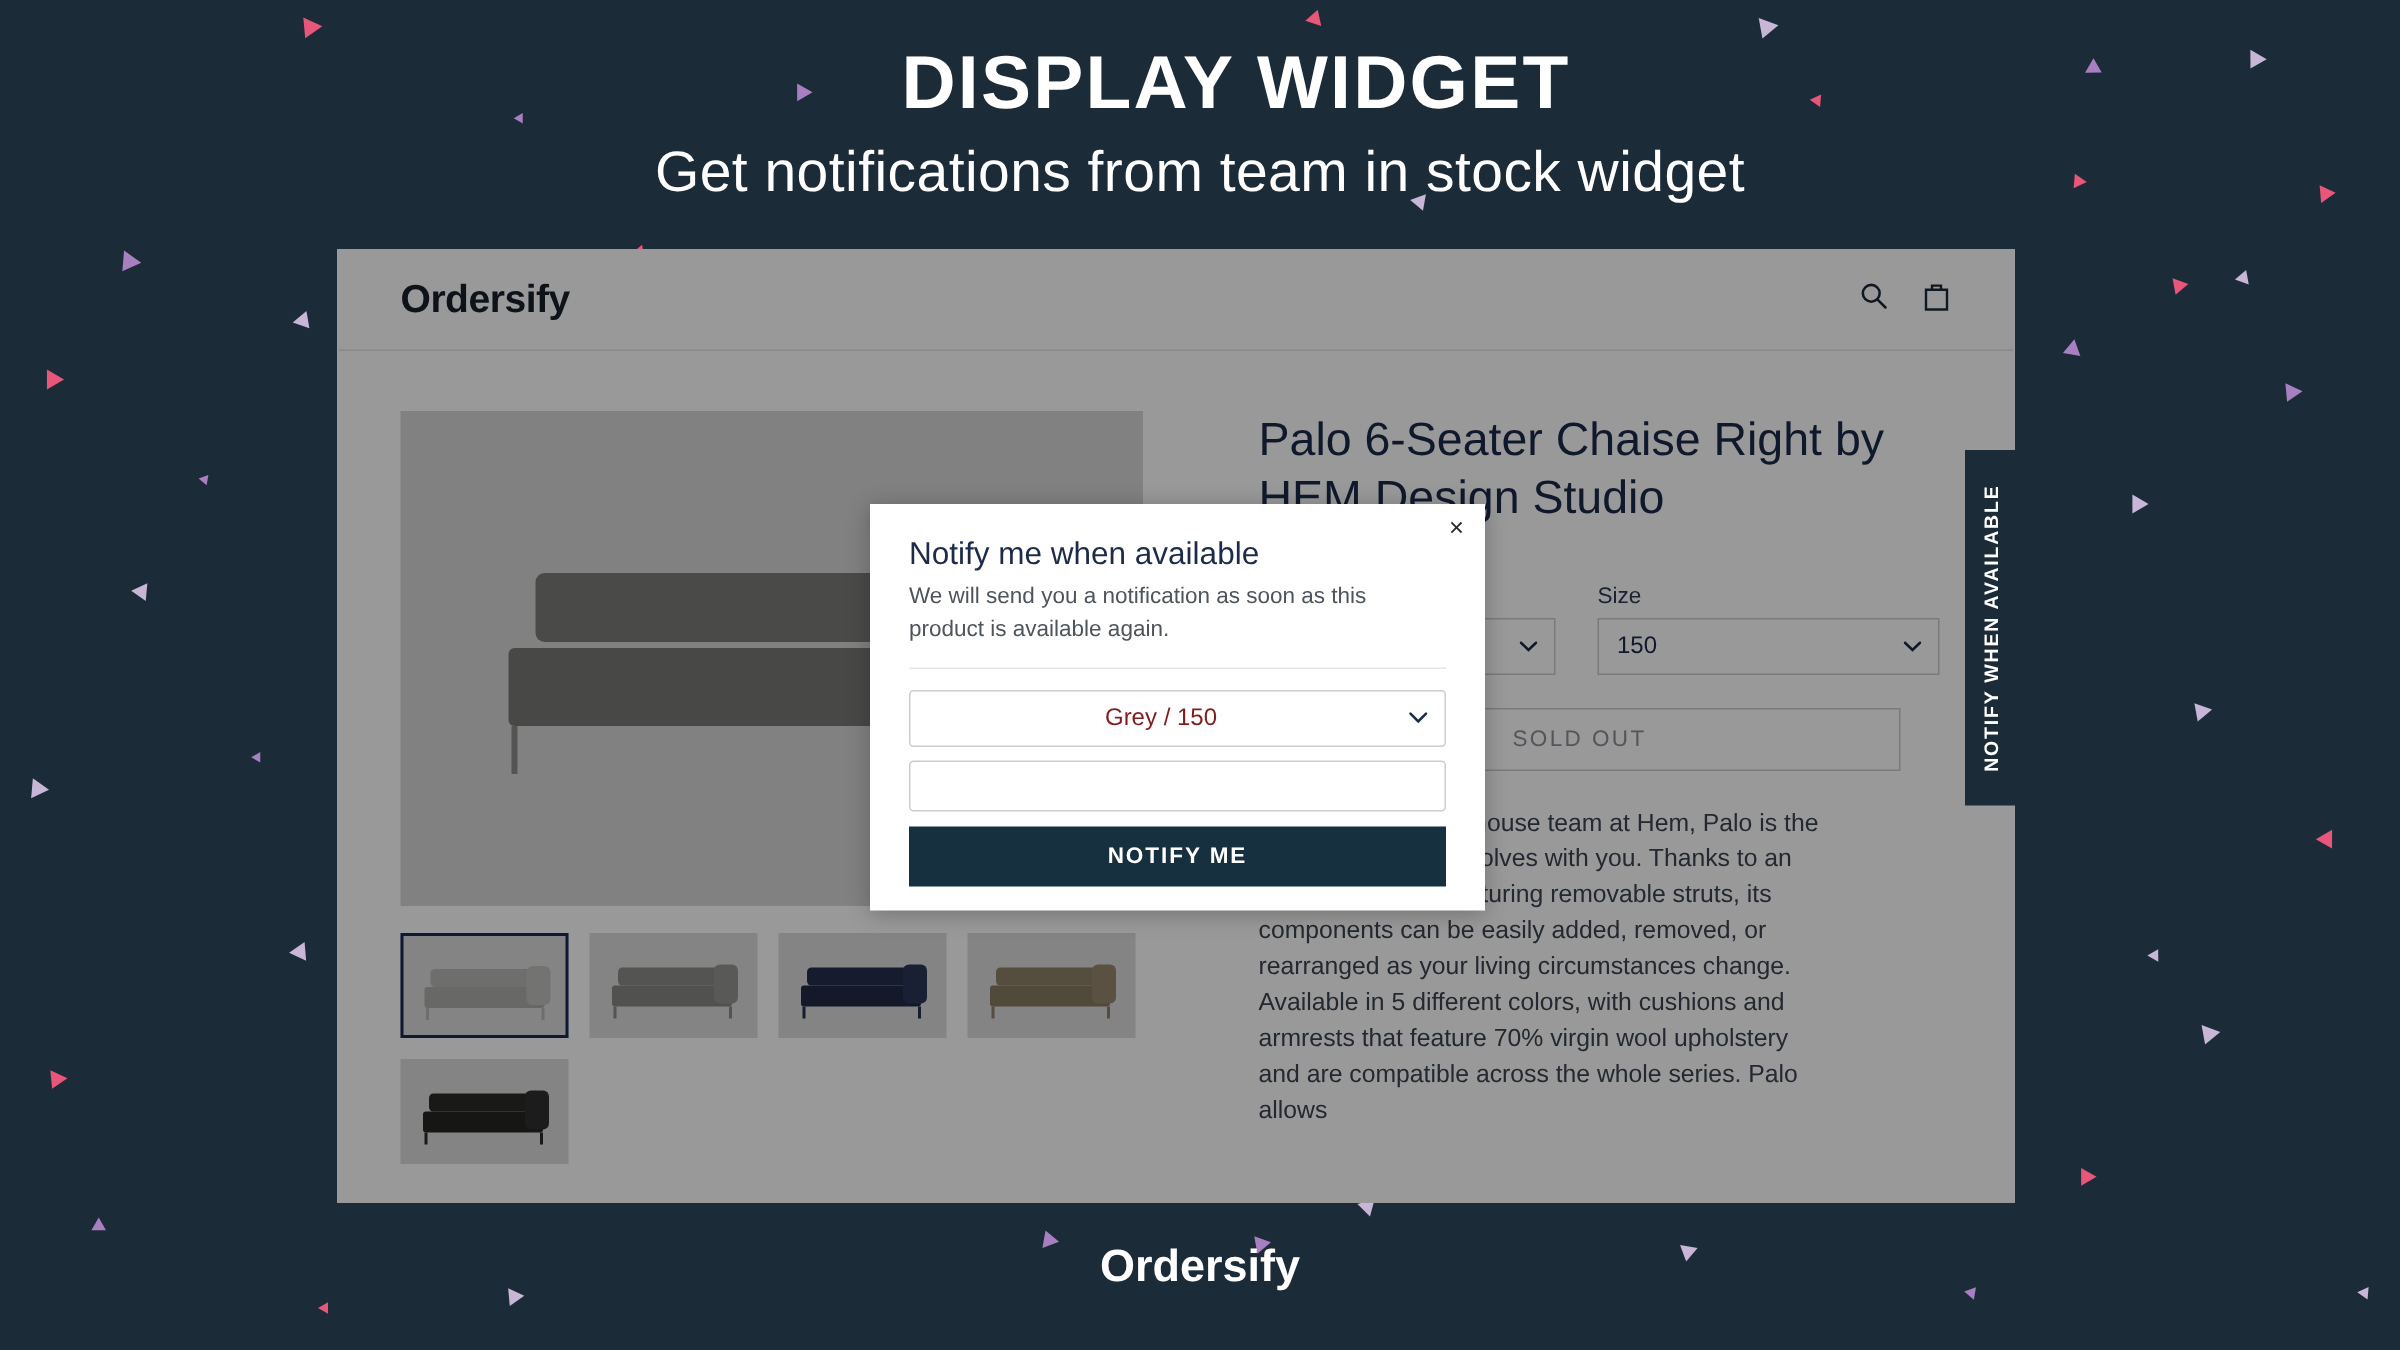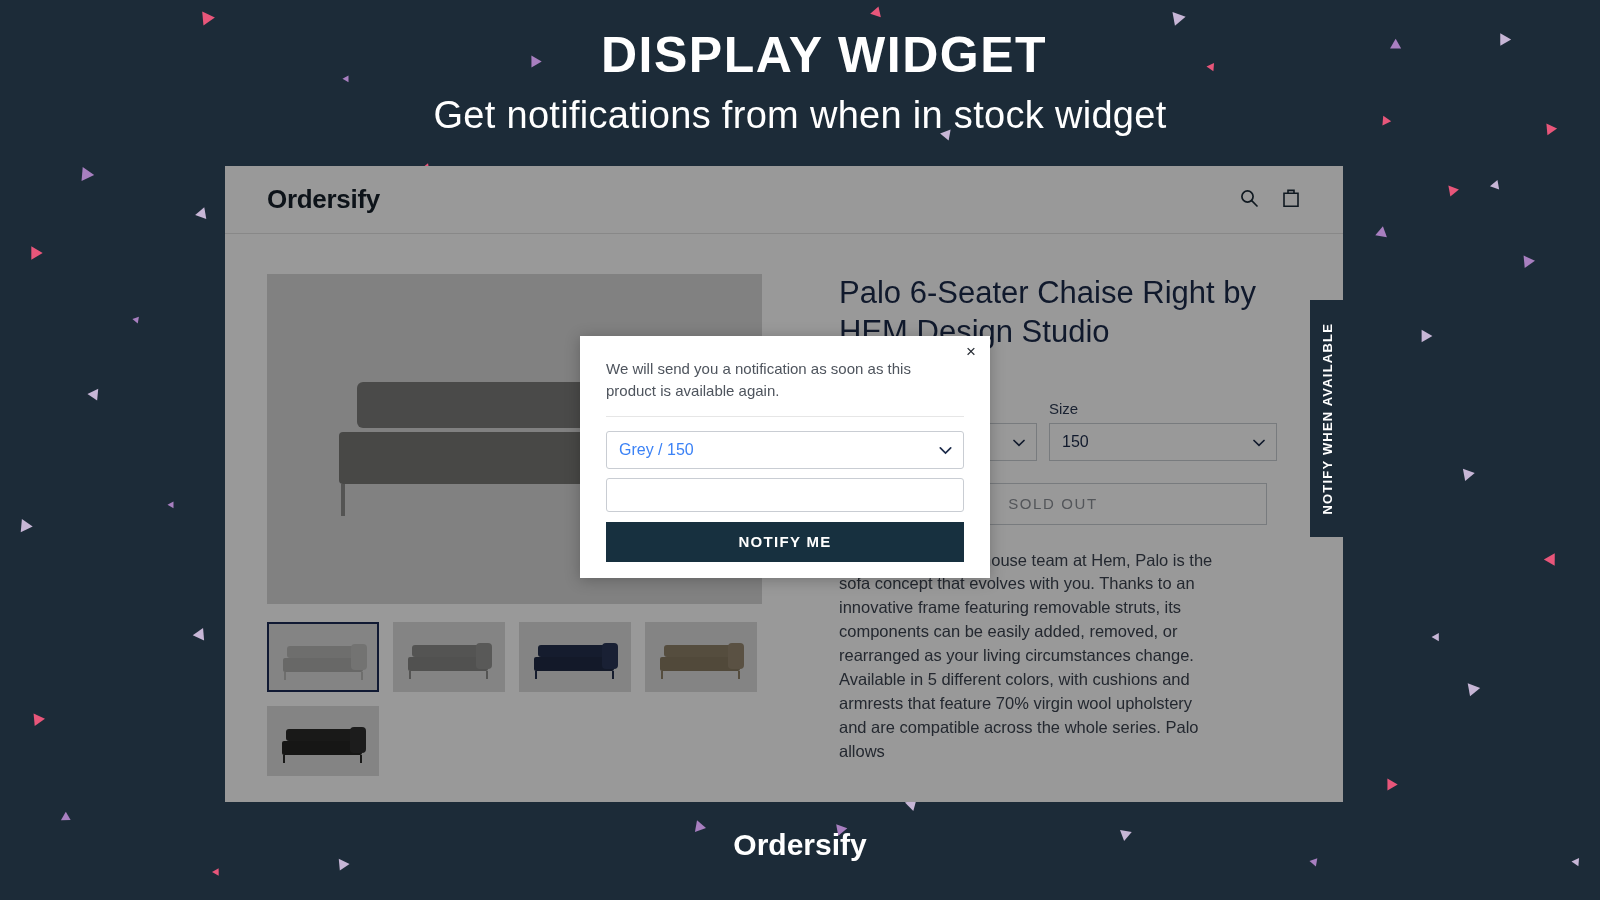--- a/index.html
+++ b/index.html
@@ -164,22 +164,22 @@
     min-width: 0;
   }
   #product-title {
     font-size: 31px;
     line-height: 1.25;
     color: #1c2b4a;
     font-weight: 400;
   }
   #variant-row {
     display: flex;
-    gap: 12px;
-    margin-top: 48px;
+    gap: 28px;
+    margin-top: 37px;
   }
   .variant-group { display: flex; flex-direction: column; }
   .variant-label {
     font-size: 15px;
     color: #2d3b54;
     margin-bottom: 6px;
   }
   .variant-select {
     height: 38px;
     border: 1px solid #c9cdd3;
@@ -277,27 +277,28 @@
     padding-bottom: 14px;
     border-bottom: 1px solid #e6e6e6;
   }
   #modal-variant-wrap { position: relative; margin-top: 14px; }
   #modal-variant-select {
     width: 100%;
     height: 38px;
     border: 1px solid #c9cdd3;
     border-radius: 3px;
     font-size: 16px;
-    color: #3b82f6;
+    color: #7f1d1d;
     padding: 0 34px 0 12px;
     background: #ffffff;
     appearance: none;
     -webkit-appearance: none;
     font-family: "Liberation Sans", sans-serif;
     cursor: pointer;
+    text-align: center;
   }
   #modal-email-input {
     margin-top: 9px;
     width: 100%;
     height: 34px;
     border: 1px solid #c9cdd3;
     border-radius: 3px;
     padding: 0 10px;
     font-size: 15px;
     font-family: "Liberation Sans", sans-serif;
@@ -365,21 +366,21 @@
     <div class="confetti" style="left: 833px; top: 825px; border-bottom-color: rgb(168, 127, 192); transform: rotate(200deg) scale(0.85);"></div>
     <div class="confetti" style="left: 694px; top: 821px; border-bottom-color: rgb(168, 127, 192); transform: rotate(100deg) scale(0.85);"></div>
     <div class="confetti" style="left: 580px; top: 680px; border-bottom-color: rgb(168, 127, 192); transform: rotate(30deg) scale(0.5);"></div>
     <div class="confetti" style="left: 335px; top: 860px; border-bottom-color: rgb(199, 182, 214); transform: rotate(205deg) scale(0.85);"></div>
     <div class="confetti" style="left: 210px; top: 865px; border-bottom-color: rgb(232, 86, 122); transform: rotate(30deg) scale(0.55);"></div>
     <div class="confetti" style="left: 60px; top: 812px; border-bottom-color: rgb(168, 127, 192); transform: rotate(120deg) scale(0.7);"></div>
     <div class="confetti" style="left: 1570px; top: 855px; border-bottom-color: rgb(199, 182, 214); transform: rotate(35deg) scale(0.6);"></div>
   </div>
 
 <div class="promo-head" id="promo-title">DISPLAY WIDGET</div>
-<div class="promo-head" id="promo-subtitle">Get notifications from when in stock widget</div>
+<div class="promo-head" id="promo-subtitle">Get notifications from team in stock widget</div>
 <div class="promo-head" id="promo-footer">Ordersify</div>
 
 <div id="browser-window">
 
   <div id="store-header">
     <div id="store-logo">Ordersify</div>
     <div id="header-icons">
       <span class="hicon">
         <svg width="20" height="20" viewBox="0 0 20 20" fill="none" stroke="#1c2b38" stroke-width="1.7">
           <circle cx="8.5" cy="8.5" r="5.6"></circle>
@@ -486,20 +487,21 @@
 
   <div id="dim-overlay"></div>
 </div>
 
 <div id="notify-side-tab">
   <span>NOTIFY WHEN AVAILABLE</span>
 </div>
 
 <div id="notify-modal">
   <button id="modal-close">×</button>
+  <div id="modal-title">Notify me when available</div>
   <div id="modal-desc">We will send you a notification as soon as this product is available again.</div>
 
   <div id="modal-variant-wrap">
     <select id="modal-variant-select">
       <option>Grey / 150</option>
     </select>
     <span class="caret" style="position:absolute;right:12px;top:50%;transform:translateY(-50%);pointer-events:none;">
       <svg width="13" height="9" viewBox="0 0 13 9" fill="none" stroke="#1c2b4a" stroke-width="1.7">
           <path d="M1.3 1.8 6.5 7l5.2-5.2" stroke-linecap="round"></path>
         </svg>

